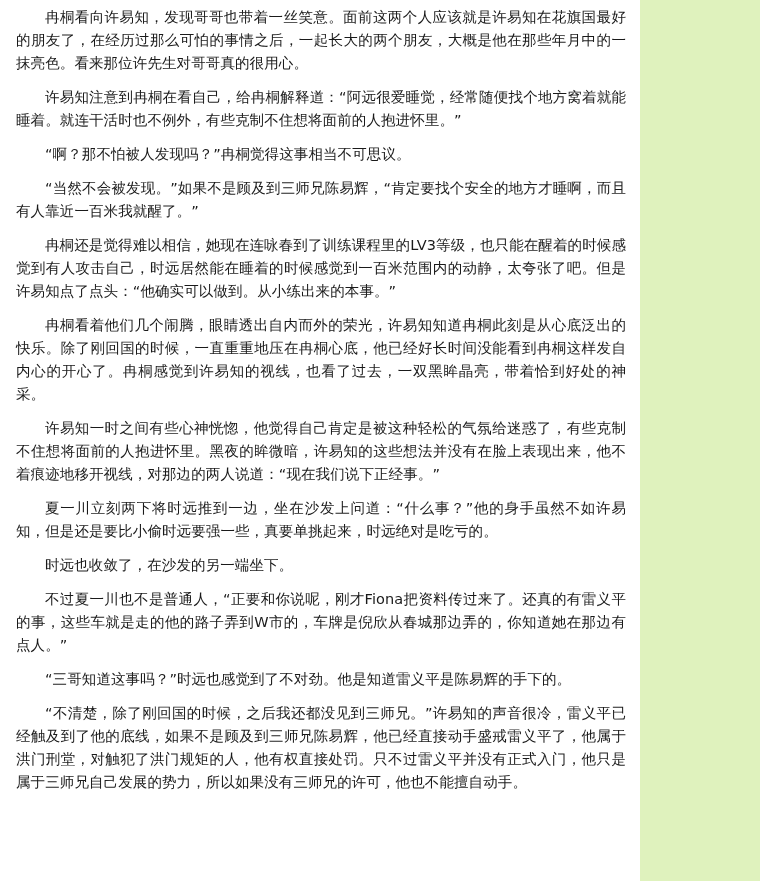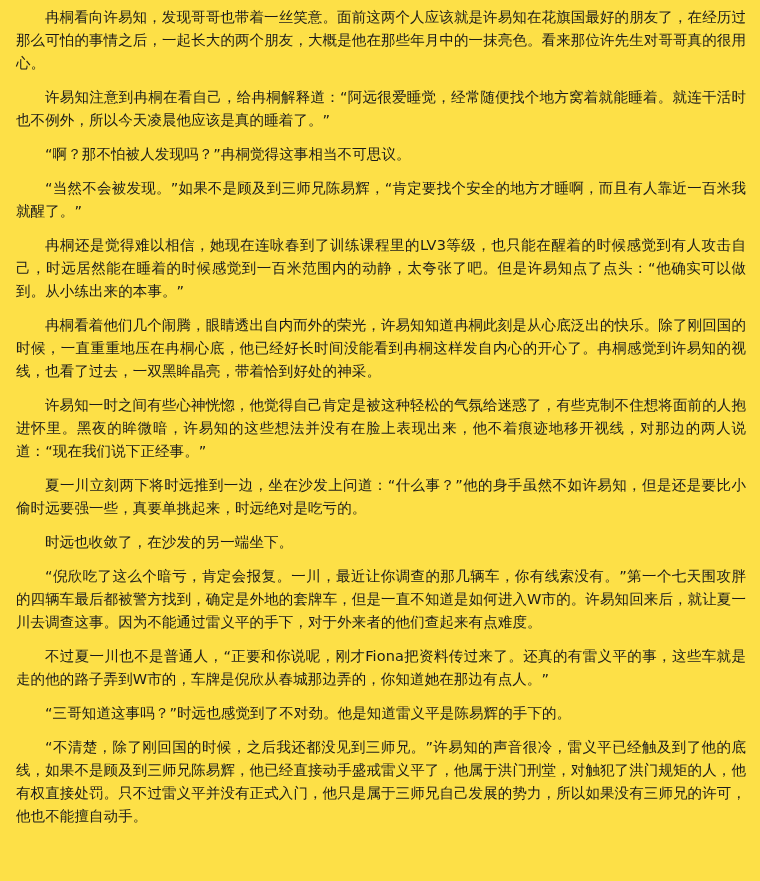--- a/index.html
+++ b/index.html
@@ -7,23 +7,23 @@
     padding: 0;
   }
   body {
     width: 760px;
     height: 881px;
     background: #dff2bd;
     font-family: "DejaVu Sans", "Liberation Sans", sans-serif;
   }
   #page {
     box-sizing: border-box;
-    width: 760px;
+    width: 640px;
     height: 881px;
-    background: #fde047;
+    background: #ffffff;
     padding: 6px 14px 6px 16px;
     overflow: hidden;
   }
   .para {
     margin: 0 0 11px 0;
     font-size: 14.5px;
     line-height: 23px;
     color: #1a1a1a;
     text-align: justify;
     text-justify: inter-ideograph;
@@ -32,25 +32,24 @@
   }
   .para:last-child {
     margin-bottom: 0;
   }
 </style>
 </head>
 <body>
 
 <div id="page">
   <p class="para">冉桐看向许易知，发现哥哥也带着一丝笑意。面前这两个人应该就是许易知在花旗国最好的朋友了，在经历过那么可怕的事情之后，一起长大的两个朋友，大概是他在那些年月中的一抹亮色。看来那位许先生对哥哥真的很用心。</p>
-  <p class="para">许易知注意到冉桐在看自己，给冉桐解释道：“阿远很爱睡觉，经常随便找个地方窝着就能睡着。就连干活时也不例外，所以今天凌晨他应该是真的睡着了。”</p>
+  <p class="para">许易知注意到冉桐在看自己，给冉桐解释道：“阿远很爱睡觉，经常随便找个地方窝着就能睡着。就连干活时也不例外，有些克制不住想将面前的人抱进怀里。”</p>
   <p class="para">“啊？那不怕被人发现吗？”冉桐觉得这事相当不可思议。</p>
   <p class="para">“当然不会被发现。”如果不是顾及到三师兄陈易辉，“肯定要找个安全的地方才睡啊，而且有人靠近一百米我就醒了。”</p>
   <p class="para">冉桐还是觉得难以相信，她现在连咏春到了训练课程里的LV3等级，也只能在醒着的时候感觉到有人攻击自己，时远居然能在睡着的时候感觉到一百米范围内的动静，太夸张了吧。但是许易知点了点头：“他确实可以做到。从小练出来的本事。”</p>
   <p class="para">冉桐看着他们几个闹腾，眼睛透出自内而外的荣光，许易知知道冉桐此刻是从心底泛出的快乐。除了刚回国的时候，一直重重地压在冉桐心底，他已经好长时间没能看到冉桐这样发自内心的开心了。冉桐感觉到许易知的视线，也看了过去，一双黑眸晶亮，带着恰到好处的神采。</p>
   <p class="para">许易知一时之间有些心神恍惚，他觉得自己肯定是被这种轻松的气氛给迷惑了，有些克制不住想将面前的人抱进怀里。黑夜的眸微暗，许易知的这些想法并没有在脸上表现出来，他不着痕迹地移开视线，对那边的两人说道：“现在我们说下正经事。”</p>
   <p class="para">夏一川立刻两下将时远推到一边，坐在沙发上问道：“什么事？”他的身手虽然不如许易知，但是还是要比小偷时远要强一些，真要单挑起来，时远绝对是吃亏的。</p>
   <p class="para">时远也收敛了，在沙发的另一端坐下。</p>
-  <p class="para">“倪欣吃了这么个暗亏，肯定会报复。一川，最近让你调查的那几辆车，你有线索没有。”第一个七天围攻胖的四辆车最后都被警方找到，确定是外地的套牌车，但是一直不知道是如何进入W市的。许易知回来后，就让夏一川去调查这事。因为不能通过雷义平的手下，对于外来者的他们查起来有点难度。</p>
   <p class="para">不过夏一川也不是普通人，“正要和你说呢，刚才Fiona把资料传过来了。还真的有雷义平的事，这些车就是走的他的路子弄到W市的，车牌是倪欣从春城那边弄的，你知道她在那边有点人。”</p>
   <p class="para">“三哥知道这事吗？”时远也感觉到了不对劲。他是知道雷义平是陈易辉的手下的。</p>
   <p class="para">“不清楚，除了刚回国的时候，之后我还都没见到三师兄。”许易知的声音很冷，雷义平已经触及到了他的底线，如果不是顾及到三师兄陈易辉，他已经直接动手盛戒雷义平了，他属于洪门刑堂，对触犯了洪门规矩的人，他有权直接处罚。只不过雷义平并没有正式入门，他只是属于三师兄自己发展的势力，所以如果没有三师兄的许可，他也不能擅自动手。</p>
 </div>
 
 </body></html>

